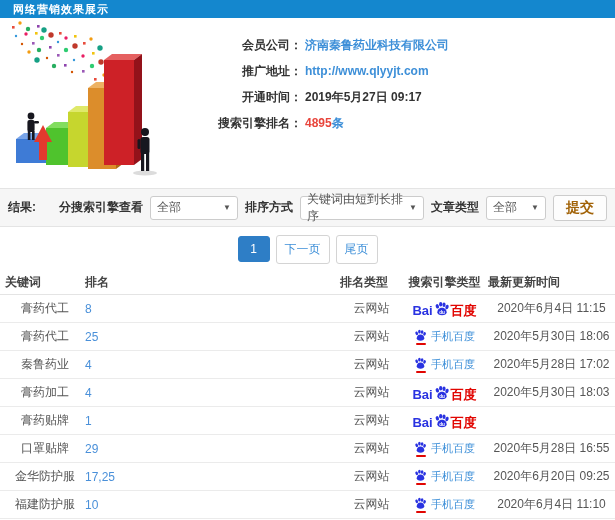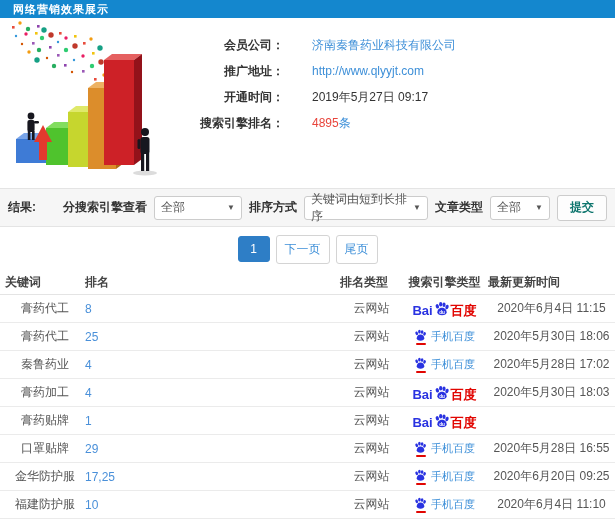--- a/index.html
+++ b/index.html
@@ -6,43 +6,43 @@
   .page{position:relative;width:615px;height:520px;overflow:hidden;background:#fff;
         font-family:"Liberation Sans","DejaVu Sans",sans-serif;font-size:12px;color:#555;}
 
   
   .titlebar{height:18px;background:#1487ce;color:#fff;display:flex;align-items:center;
             padding-left:13px;font-size:11px;font-weight:bold;letter-spacing:1px;}
 
   
   .top-section{position:relative;height:170px;background:#fff;}
   .illustration{position:absolute;left:4px;top:2px;width:172px;height:158px;}
-  .info-list{position:absolute;left:172px;top:14px;}
+  .info-list{position:absolute;left:190px;top:14px;}
   .info-row{display:flex;align-items:center;height:26px;}
   .info-label{display:inline-block;width:112px;text-align:right;font-weight:bold;color:#333;}
-  .info-value{margin-left:28px;color:#333;}
+  .info-value{margin-left:3px;color:#333;font-weight:bold;}
   .info-value.link{color:#3d8fd8;cursor:pointer;}
   .info-value .hl{color:#e8453c;}
   .info-value .hl-suffix{color:#3d8fd8;}
 
   
   .filter-bar{height:39px;background:#f6f6f6;border-top:1px solid #e4e4e4;border-bottom:1px solid #e4e4e4;
               display:flex;align-items:center;padding:4px 8px;box-sizing:border-box;}
   .result-label{font-weight:bold;color:#333;}
   .filter-controls{margin-left:auto;display:flex;align-items:center;gap:7px;}
   .flabel{font-weight:bold;color:#333;white-space:nowrap;}
   .fselect{display:flex;align-items:center;justify-content:space-between;height:24px;background:#fff;
            border:1px solid #ccc;border-radius:3px;padding:0 6px;color:#555;cursor:pointer;box-sizing:border-box;}
   .fselect .caret{font-size:8px;color:#555;margin-left:6px;}
   .filter-controls .fselect:nth-of-type(1){width:88px;}
   .fsel-sort{width:124px;}
   .fsel-article{width:60px;}
   .fsel-engine{width:88px;}
   .submit-btn{height:26px;padding:0 12px;background:#fdfdfd;border:1px solid #ccc;border-radius:3px;
-              color:#0f766e;font-weight:bold;font-size:12px;cursor:pointer;font-family:inherit;}
+              color:#a16207;font-weight:bold;font-size:14px;cursor:pointer;font-family:inherit;}
 
   
   .pagination-wrap{height:44px;display:flex;align-items:center;justify-content:center;gap:6px;}
   .pg-btn{min-width:14px;padding:5px 8px;text-align:center;border:1px solid #d4d4d4;border-radius:3px;
           background:#fff;color:#3d8fd8;cursor:pointer;}
   .pg-btn.current{background:#2e7ec6;border-color:#2e7ec6;color:#fff;}
 
   
   .tbl{width:100%;}
   .t-row,.t-header{display:flex;align-items:center;height:27px;border-bottom:1px solid #ebebeb;}

